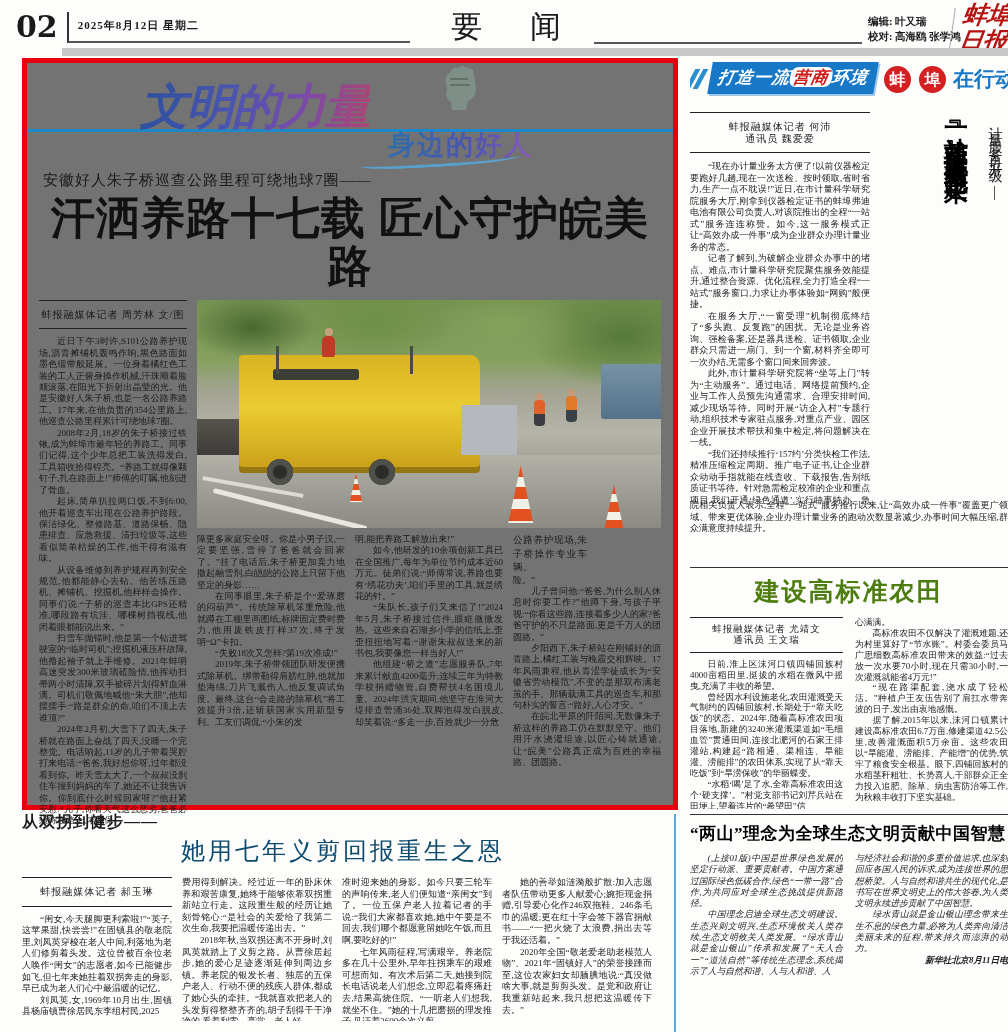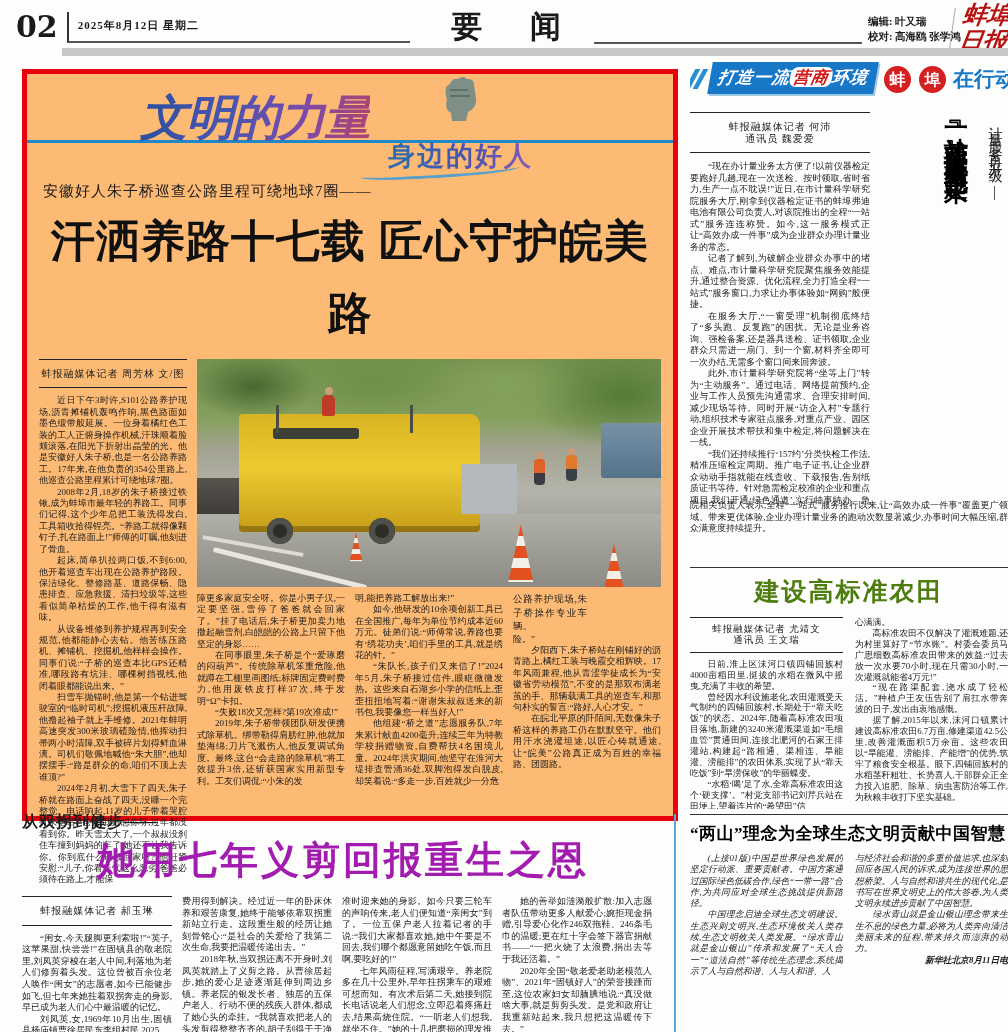--- a/index.html
+++ b/index.html
@@ -6,41 +6,41 @@
   .page {
     position:relative; width:1008px; height:1032px; margin:0 auto;
     background:#fdfdfc; overflow:hidden; color:#1a1a1a;
     font-family:"Liberation Serif","DejaVu Serif",serif;
     padding-left:24px;
   }
   
   .hdr-left { position:absolute; left:16px; top:12px; display:flex; align-items:flex-start; }
   .pgnum { font-family:"DejaVu Serif",serif; font-size:30px; font-weight:bold; line-height:30px; padding-right:9px; }
   .hdr-date { border-left:2px solid #333; border-bottom:2px solid #555; padding:6px 0 8px 9px; width:332px; font-size:11px; font-weight:bold; letter-spacing:1px; }
-  .hdr-center { position:absolute; left:418px; top:6px; width:176px; text-align:center; font-size:31px; font-weight:700; letter-spacing:20px; text-indent:20px; }
+  .hdr-center { position:absolute; left:418px; top:6px; width:176px; text-align:center; font-size:31px; font-weight:400; letter-spacing:20px; text-indent:20px; }
   .hdr-line-r { position:absolute; left:594px; top:42px; width:268px; border-top:2px solid #555; }
   .hdr-right { position:absolute; left:868px; top:14px; font-size:10.5px; font-weight:bold; line-height:15px; white-space:nowrap; }
   .masthead { position:absolute; left:952px; top:8px; width:70px; font-size:24px; line-height:26px; color:#b51212; font-weight:900; font-style:italic; font-family:"DejaVu Serif",serif; transform:skewX(-8deg); border-left:1px solid #aaa; padding-left:8px; height:40px; display:flex; align-items:center; }
   .gray-band { position:absolute; left:62px; top:48px; width:946px; height:8px; background:#c7c7c7; }
 
   
-  .main-box { position:absolute; left:22px; top:58px; width:656px; height:752px; border:5px solid #e8000c; background:#fdba74; padding:6px 12px; box-sizing:border-box;margin-top:11px; }
+  .main-box { position:absolute; left:22px; top:58px; width:656px; height:752px; border:5px solid #e8000c; background:#737373; padding:6px 12px; box-sizing:border-box; }
   .banner { position:relative; height:96px; }
   .banner-line { position:absolute; left:-12px; right:-12px; top:60px; height:3px; background:#1e88c8; }
   .banner-art { position:absolute; left:50%; transform:translateX(-50%); top:0; width:440px; height:96px; }
   .bt1 { position:absolute; left:10px; top:6px; font-size:48px; font-weight:900; font-style:italic; font-family:"DejaVu Serif",serif; letter-spacing:-2px;
          background:linear-gradient(100deg,#2b4f9e 0%,#4a55b0 40%,#7a4aaa 70%,#b04470 100%);
          -webkit-background-clip:text; background-clip:text; color:transparent; }
   .fist { position:absolute; left:308px; top:-4px; }
   .bt2 { position:absolute; left:258px; top:58px; font-size:27px; font-weight:900; font-family:"DejaVu Serif",serif; letter-spacing:2px;
          background:linear-gradient(100deg,#2b6fae 0%,#4a55b0 55%,#8a5ab8 100%);
          -webkit-background-clip:text; background-clip:text; color:transparent; }
   .swoosh { position:absolute; left:230px; top:86px; width:160px; height:9px; border-bottom:3px solid #5aa0cc; border-radius:0 0 60% 40%; transform:rotate(-3deg); }
   .m-kicker { font-size:15px; letter-spacing:1px; margin:6px 0 0 4px; }
-  .m-headline { font-family:"Liberation Sans","DejaVu Sans",sans-serif; font-weight:900; font-size:44px; line-height:72px; text-align:center; letter-spacing:1px; margin:4px 0 10px; color:#111; }
+  .m-headline { font-family:"Liberation Sans","DejaVu Sans",sans-serif; font-weight:900; font-size:44px; line-height:48px; text-align:center; letter-spacing:1px; margin:4px 0 10px; color:#111; }
   .cols { display:flex; gap:10px; height:550px; overflow:hidden; }
   .col { width:148px; flex:none; font-size:9px; line-height:11.4px; text-align:justify; overflow:hidden; }
   .art p { margin:0; text-indent:2em; }
   .cont p:first-child { text-indent:0; }
   .byline-box { border-top:1.5px solid #222; border-bottom:1.5px solid #222; text-align:center; font-size:10px; padding:8px 2px; margin-bottom:7px; letter-spacing:1px; }
   .right-area { flex:1; display:flex; flex-direction:column; min-width:0; }
   .sub-cols { display:flex; gap:10px; flex:1; overflow:hidden; margin-top:6px; }
   .photo-cap { width:74px; margin:2px 2px 6px auto; font-size:9.5px; line-height:13.5px; text-align:justify; text-indent:0 !important; }
 
   
@@ -68,21 +68,21 @@
   .ph-worker { position:absolute; width:11px; height:26px; border-radius:4px; }
   .ph-worker::before { content:""; position:absolute; top:-7px; left:2px; width:7px; height:7px; border-radius:50%; background:#c79b78; }
   .ph-wk1 { right:18%; top:42%; background:linear-gradient(180deg,#e07a28 55%,#384048 55%); }
   .ph-wk2 { right:25%; top:44%; background:linear-gradient(180deg,#e0622a 55%,#3a3a40 55%); }
   .ph-cone { position:absolute; width:30px; height:58px; clip-path:polygon(50% 0%,92% 100%,8% 100%); background:repeating-linear-gradient(180deg,#e2511f 0 12px,#f2efe6 12px 22px); }
   .ph-c1 { right:27%; bottom:2%; } .ph-c2 { right:7%; bottom:-4%; transform:scale(.8); } .ph-c3 { left:31%; bottom:5%; transform:scale(.5); }
 
   
   .bottom-art { position:absolute; left:22px; top:812px; width:642px; height:220px; overflow:hidden; }
   .b-kicker { font-size:16px; font-weight:bold; letter-spacing:1px; }
-  .b-headline { font-size:38px; font-weight:700; text-align:center; letter-spacing:3px; margin:2px 0 10px; color:#a21caf; }
+  .b-headline { font-size:24px; font-weight:400; text-align:center; letter-spacing:3px; margin:2px 0 10px; color:#0c4a6e; }
   .b-cols { display:flex; gap:10px; height:144px; overflow:hidden; }
   .b-col { width:150px; flex:none; font-size:9px; line-height:11.6px; text-align:justify; overflow:hidden; }
   .blue-divider { position:absolute; left:674px; top:814px; width:2px; height:218px; background:#5aa7d8; }
 
   
   .rrail { position:absolute; left:690px; top:62px; width:318px; height:970px; overflow:hidden; }
   .campaign { height:44px; margin-bottom:6px; white-space:nowrap; }
   .camp-slash { display:inline-block; width:5px; height:20px; background:#2a8fd0; transform:skewX(-28deg); margin-right:3px; vertical-align:middle; }
   .camp-box { display:inline-block; background:#1878c8; color:#fff; transform:skewX(-10deg); padding:4px 8px 5px; font-weight:900; font-size:17px; font-style:italic; letter-spacing:1px; box-shadow:2px 2px 0 #9ec9e8; }
   .camp-brand { background:#fdfdfd; color:#d01818; border-radius:7px; padding:0 3px; font-family:"DejaVu Serif",serif; }
@@ -188,20 +188,21 @@
           <div class="col cont">
               <p>明,能把养路工解放出来!”</p>
               <p>如今,他研发的10余项创新工具已在全国推广,每年为单位节约成本近60万元。徒弟们说:“师傅常说,养路也要有‘绣花功夫’,咱们手里的工具,就是绣花的针。”</p>
               <p>“朱队长,孩子们又来信了!”2024年5月,朱子桥接过信件,眼眶微微发热。这些来自石湖乡小学的信纸上,歪歪扭扭地写着:“谢谢朱叔叔送来的新书包,我要像您一样当好人!”</p>
               <p>他组建“桥之道”志愿服务队,7年来累计献血4200毫升;连续三年为特教学校捐赠物资,自费帮扶4名困境儿童。2024年洪灾期间,他坚守在淮河大堤排查管涌36处,双脚泡得发白脱皮,却笑着说:“多走一步,百姓就少一分危</p>
             </div>
           <div class="col cont">
             <p class="photo-cap">公路养护现场,朱子桥操作专业车辆。</p>
             <div class="cont">
                 <p>险。”</p>
+                <p>儿子曾问他:“爸爸,为什么别人休息时你要工作?”他蹲下身,与孩子平视:“你看这些路,连接着多少人的家?爸爸守护的不只是路面,更是千万人的团圆路。”</p>
                 <p>夕阳西下,朱子桥站在刚铺好的沥青路上,橘红工装与晚霞交相辉映。17年风雨兼程,他从青涩学徒成长为“安徽省劳动模范”,不变的是那双布满老茧的手、那辆载满工具的巡查车,和那句朴实的誓言:“路好,人心才安。”</p>
                 <p>在皖北平原的阡陌间,无数像朱子桥这样的养路工仍在默默坚守。他们用汗水浇灌坦途,以匠心铸就通途,让“皖美”公路真正成为百姓的幸福路、团圆路。</p>
               </div>
           </div>
         </div>
       </div>
     </div>
   </section>
 
   <section class="bottom-art art">

